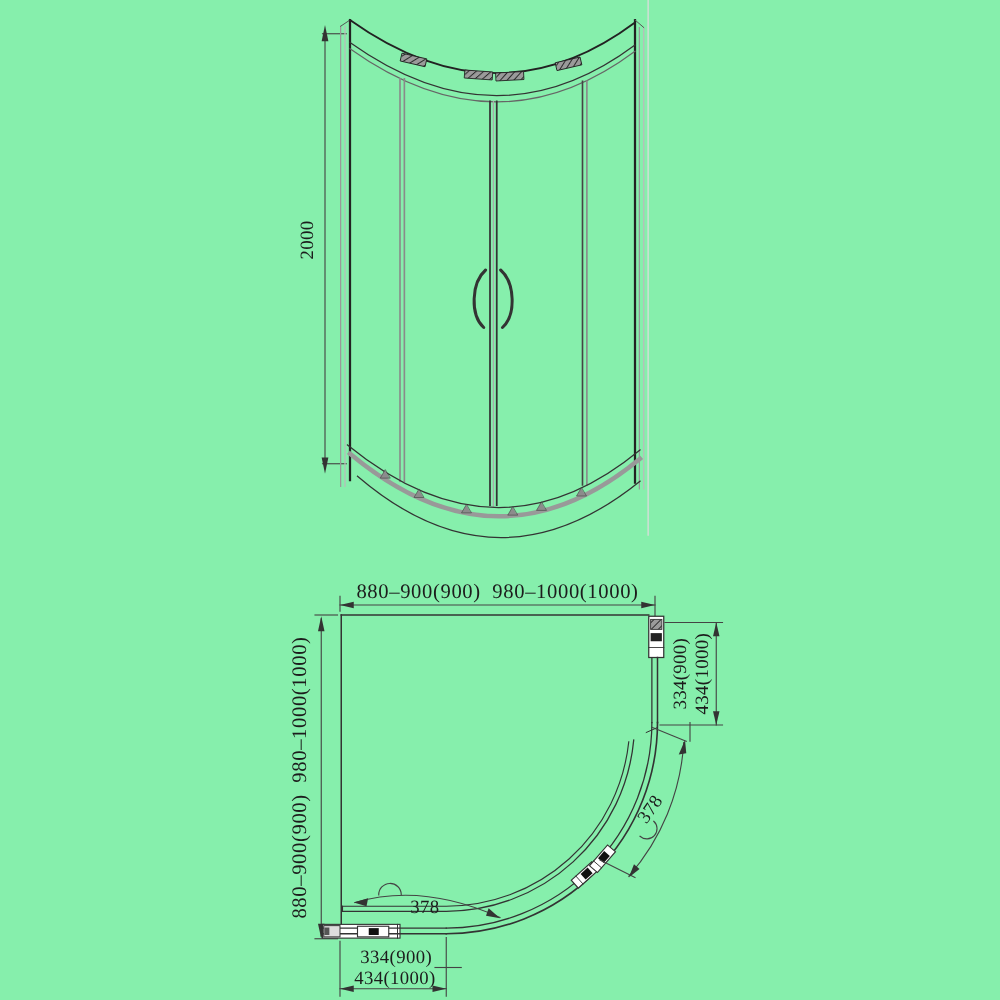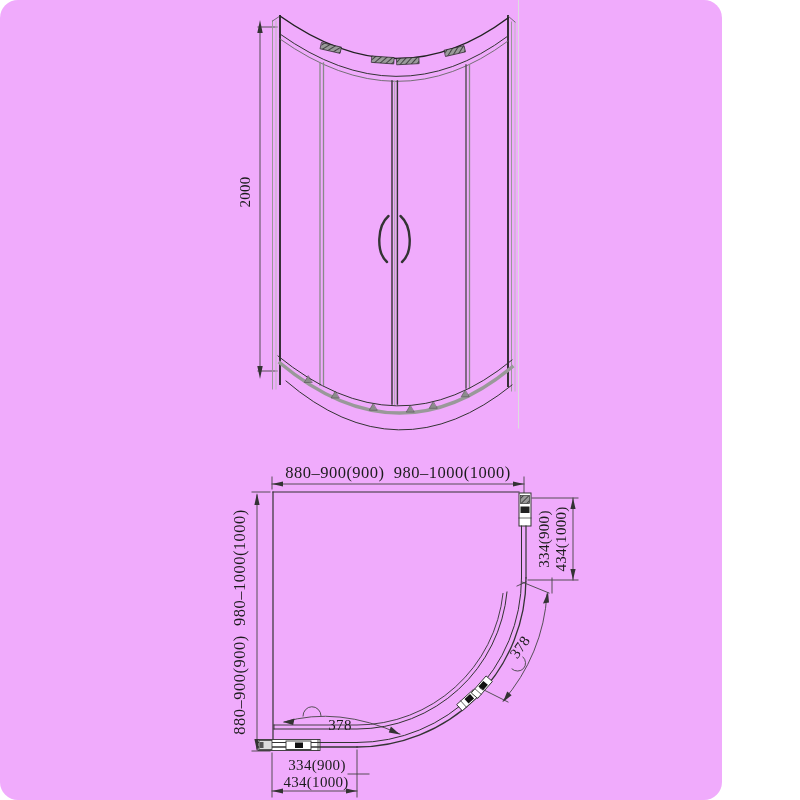--- a/index.html
+++ b/index.html
@@ -1,16 +1,16 @@
 <!DOCTYPE html>
 <html><head>
 <meta charset="utf-8">
 <style>
   html,body{margin:0;padding:0;background:#fff;}
-  .sheet{position:relative;width:722px;height:800px;background:#f0abfc;overflow:hidden;border-radius:18px;}
+  .sheet{position:relative;width:800px;height:800px;background:#86efac;overflow:hidden;}
   svg{position:absolute;left:0;top:0;}
   text{fill:#1c1c1c;font-family:"Liberation Serif","DejaVu Serif",serif;white-space:pre;}
   .dim{font-size:16.5px;letter-spacing:.5px;}
   .dim-sm{font-size:15px;letter-spacing:.3px;}
 </style>
 </head>
 <body>
 
 <div class="sheet">
 <svg width="800" height="800" viewBox="0 0 800 800">

